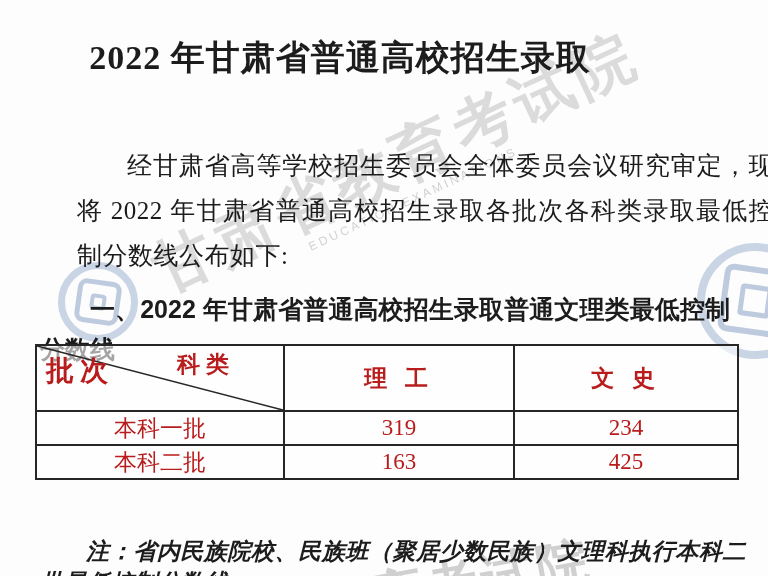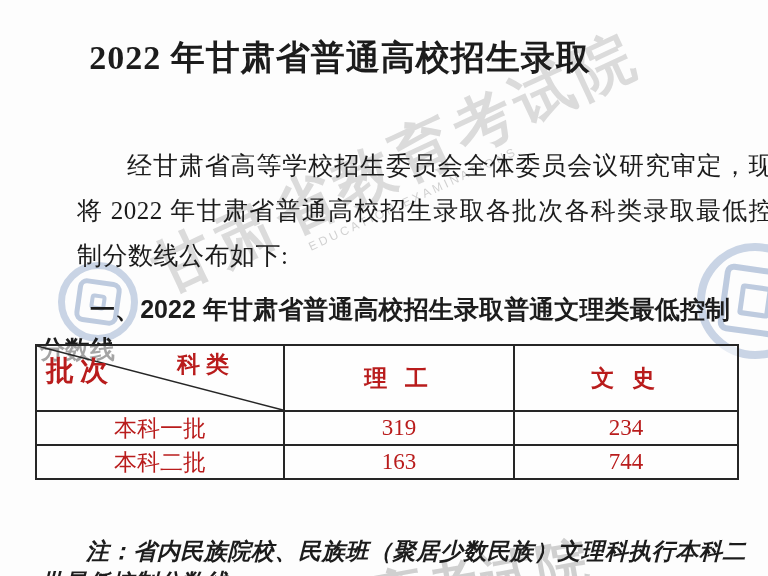--- a/index.html
+++ b/index.html
@@ -128,20 +128,20 @@
       <td>文 史</td>
     </tr>
     <tr class="row">
       <td>本科一批</td>
       <td>319</td>
       <td>234</td>
     </tr>
     <tr class="row">
       <td>本科二批</td>
       <td>163</td>
-      <td>744</td>
+      <td>425</td>
     </tr>
   </tbody>
     </table>
 
   <p class="note">注：省内民族院校、民族班（聚居少数民族）文理科执行本科二批最低控制分数线。</p>
 
 </div>
 
 </body></html>

